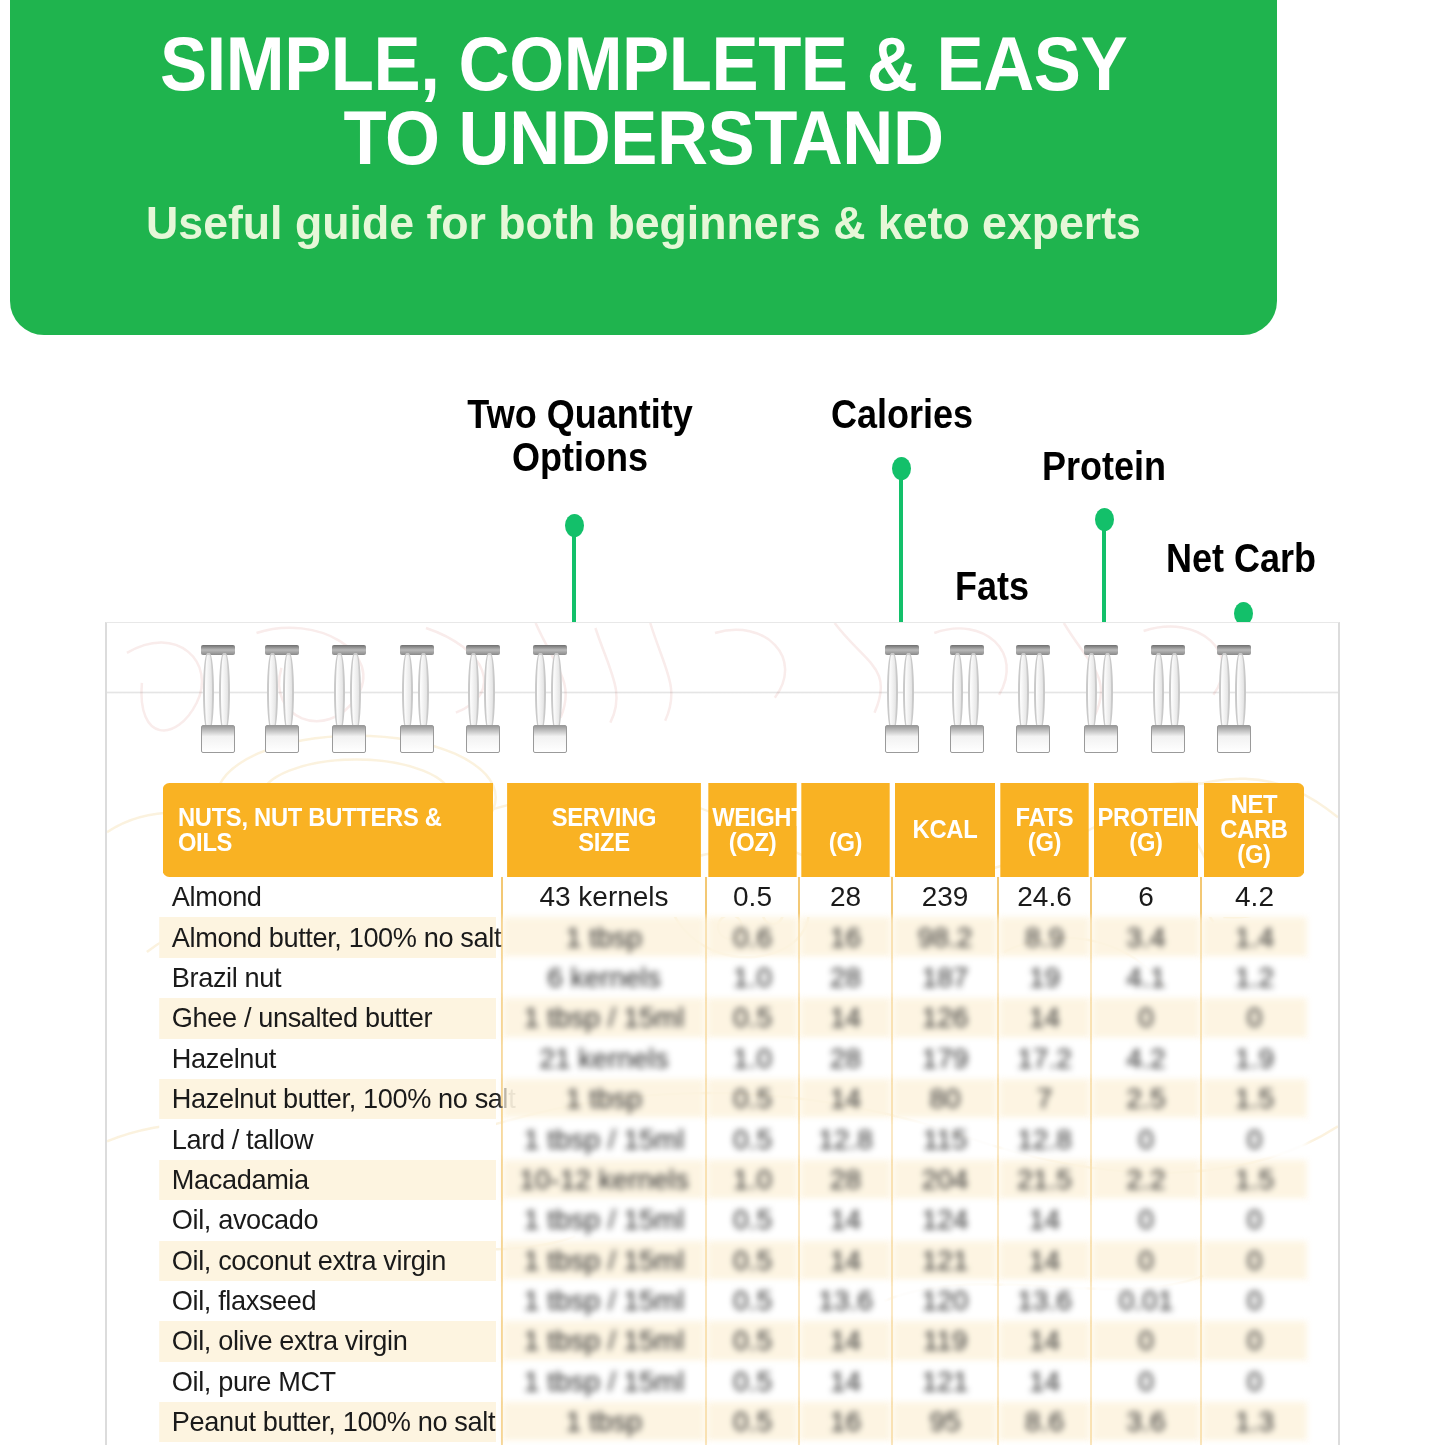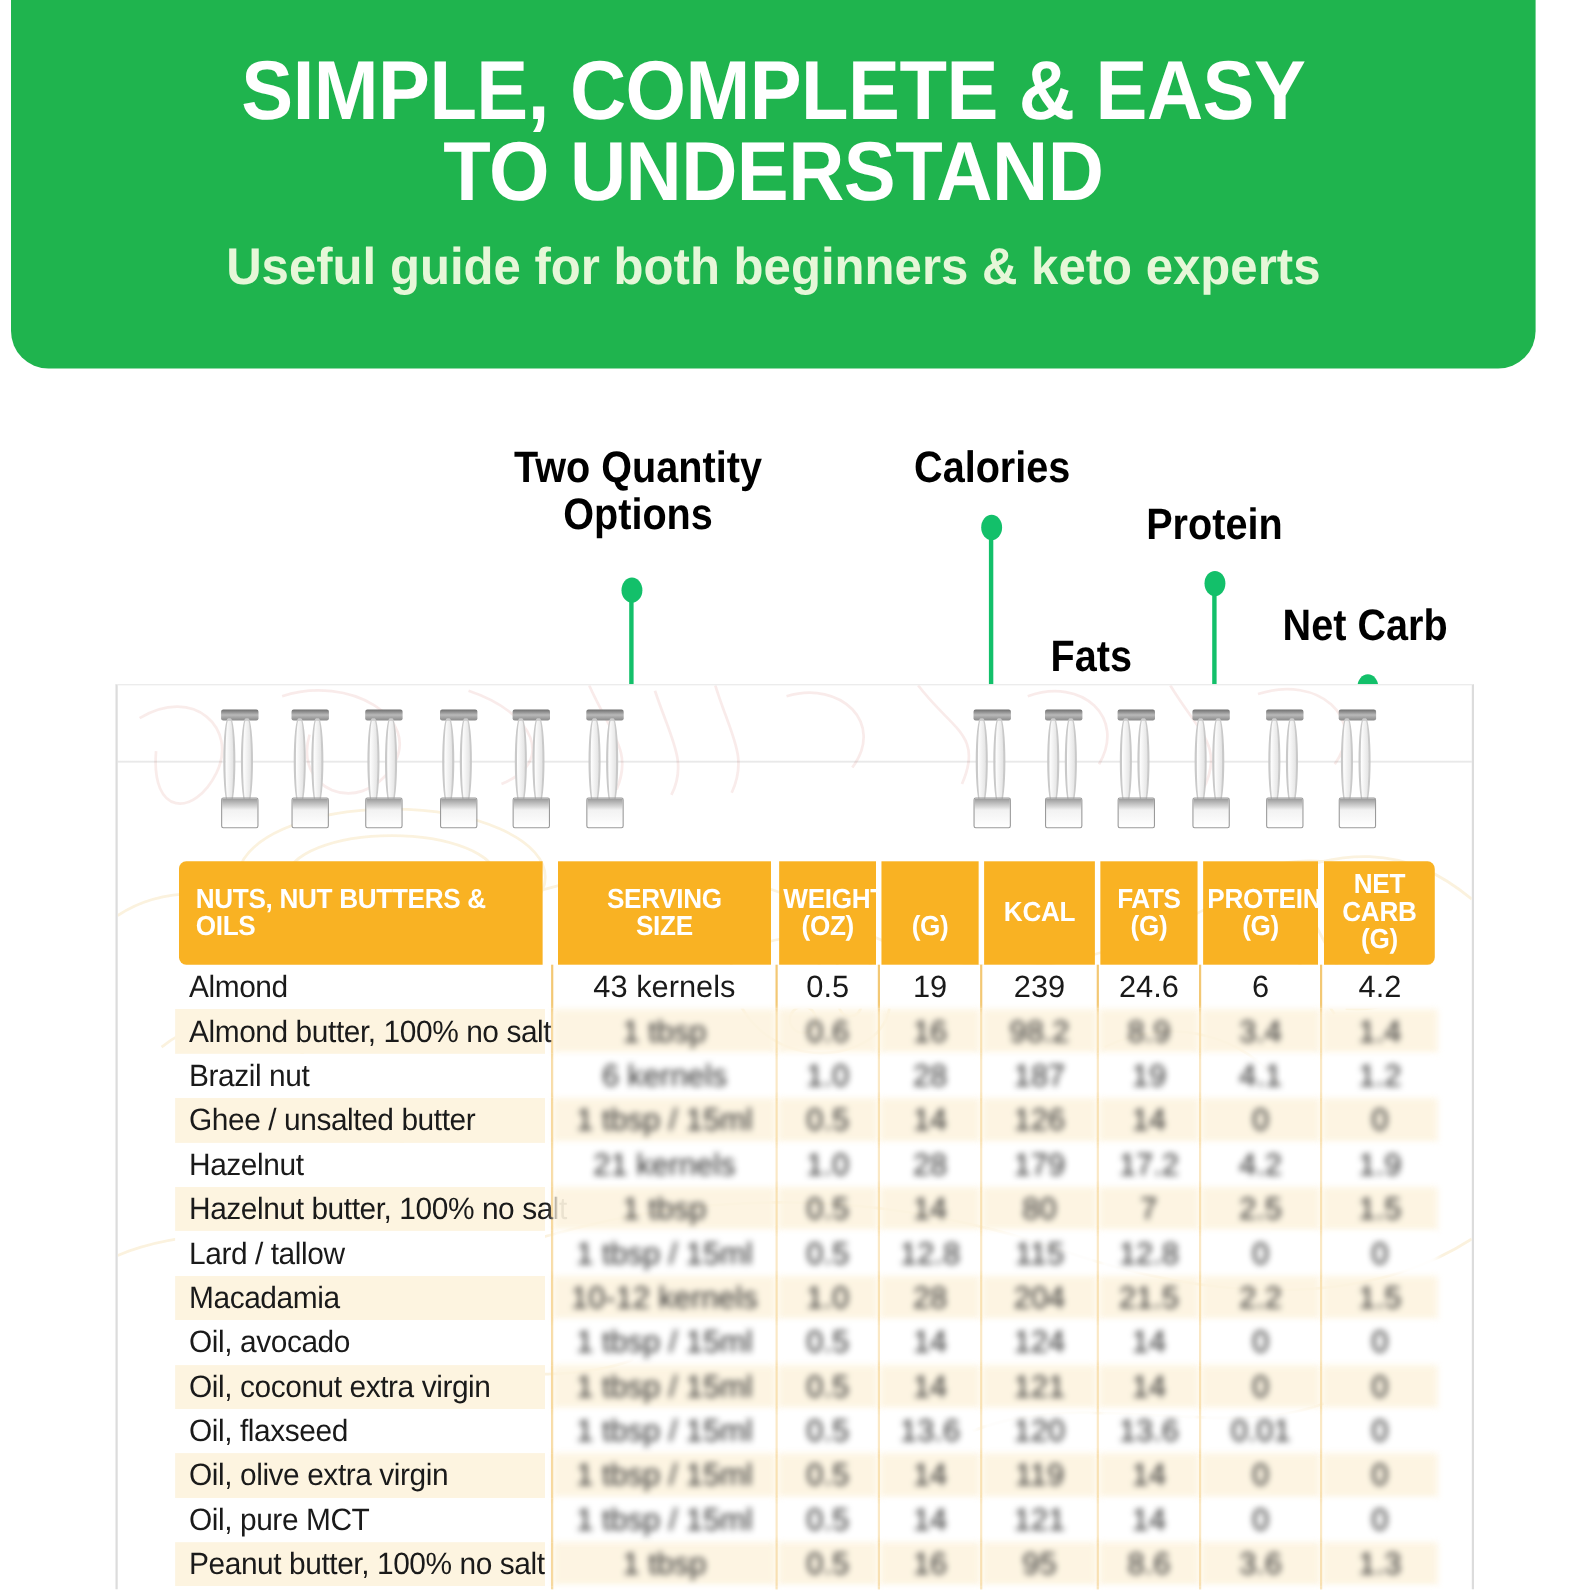--- a/index.html
+++ b/index.html
@@ -17,27 +17,27 @@
     width: 1445px;
     height: 1445px;
     background: #ffffff;
   }
 
   
   .hero {
     position: absolute;
     left: 10px;
     top: 0px;
-    width: 1386px;
+    width: 1267px;
     height: 335px;
     background: #1FB44E;
     border-bottom-left-radius: 34px;
     border-bottom-right-radius: 34px;
     text-align: center;
-    padding-top: 46px;
+    padding-top: 27px;
   }
   .hero-title {
     color: #ffffff;
     font-family: "Liberation Sans", sans-serif;
     font-weight: bold;
     font-size: 76px;
     line-height: 0.97;
     letter-spacing: -0.5px;
     transform: scaleX(0.93);
     text-transform: uppercase;
@@ -53,21 +53,20 @@
     transform: scaleX(0.95);
     padding: 0 40px;
   }
 
   
   .callouts {
     position: absolute;
     left: 0; top: 335px;
     width: 1445px; height: 440px;
     pointer-events: none;
-    margin-top: 11px;
   }
   .callout-label {
     position: absolute;
     color: #000000;
     font-family: "Liberation Sans", sans-serif;
     font-weight: bold;
     font-size: 40px;
     line-height: 1.08;
     transform: scaleX(0.9);
     white-space: pre-line;
@@ -417,21 +416,21 @@
               <span class="hdr-main">NET CARB</span>
               <span class="hdr-unit">(G)</span>
             </th>
           </tr>
         </thead>
         <tbody id="table-body">
             <tr>
               <td class="namecol sharp">Almond</td>
               <td>43 kernels</td>
               <td>0.5</td>
-              <td>19</td>
+              <td>28</td>
               <td>239</td>
               <td>24.6</td>
               <td>6</td>
               <td>4.2</td>
             </tr>
             <tr class="alt">
               <td class="namecol sharp">Almond butter, 100% no salt</td>
               <td class="blurred">1 tbsp</td>
               <td class="blurred">0.6</td>
               <td class="blurred">16</td>

